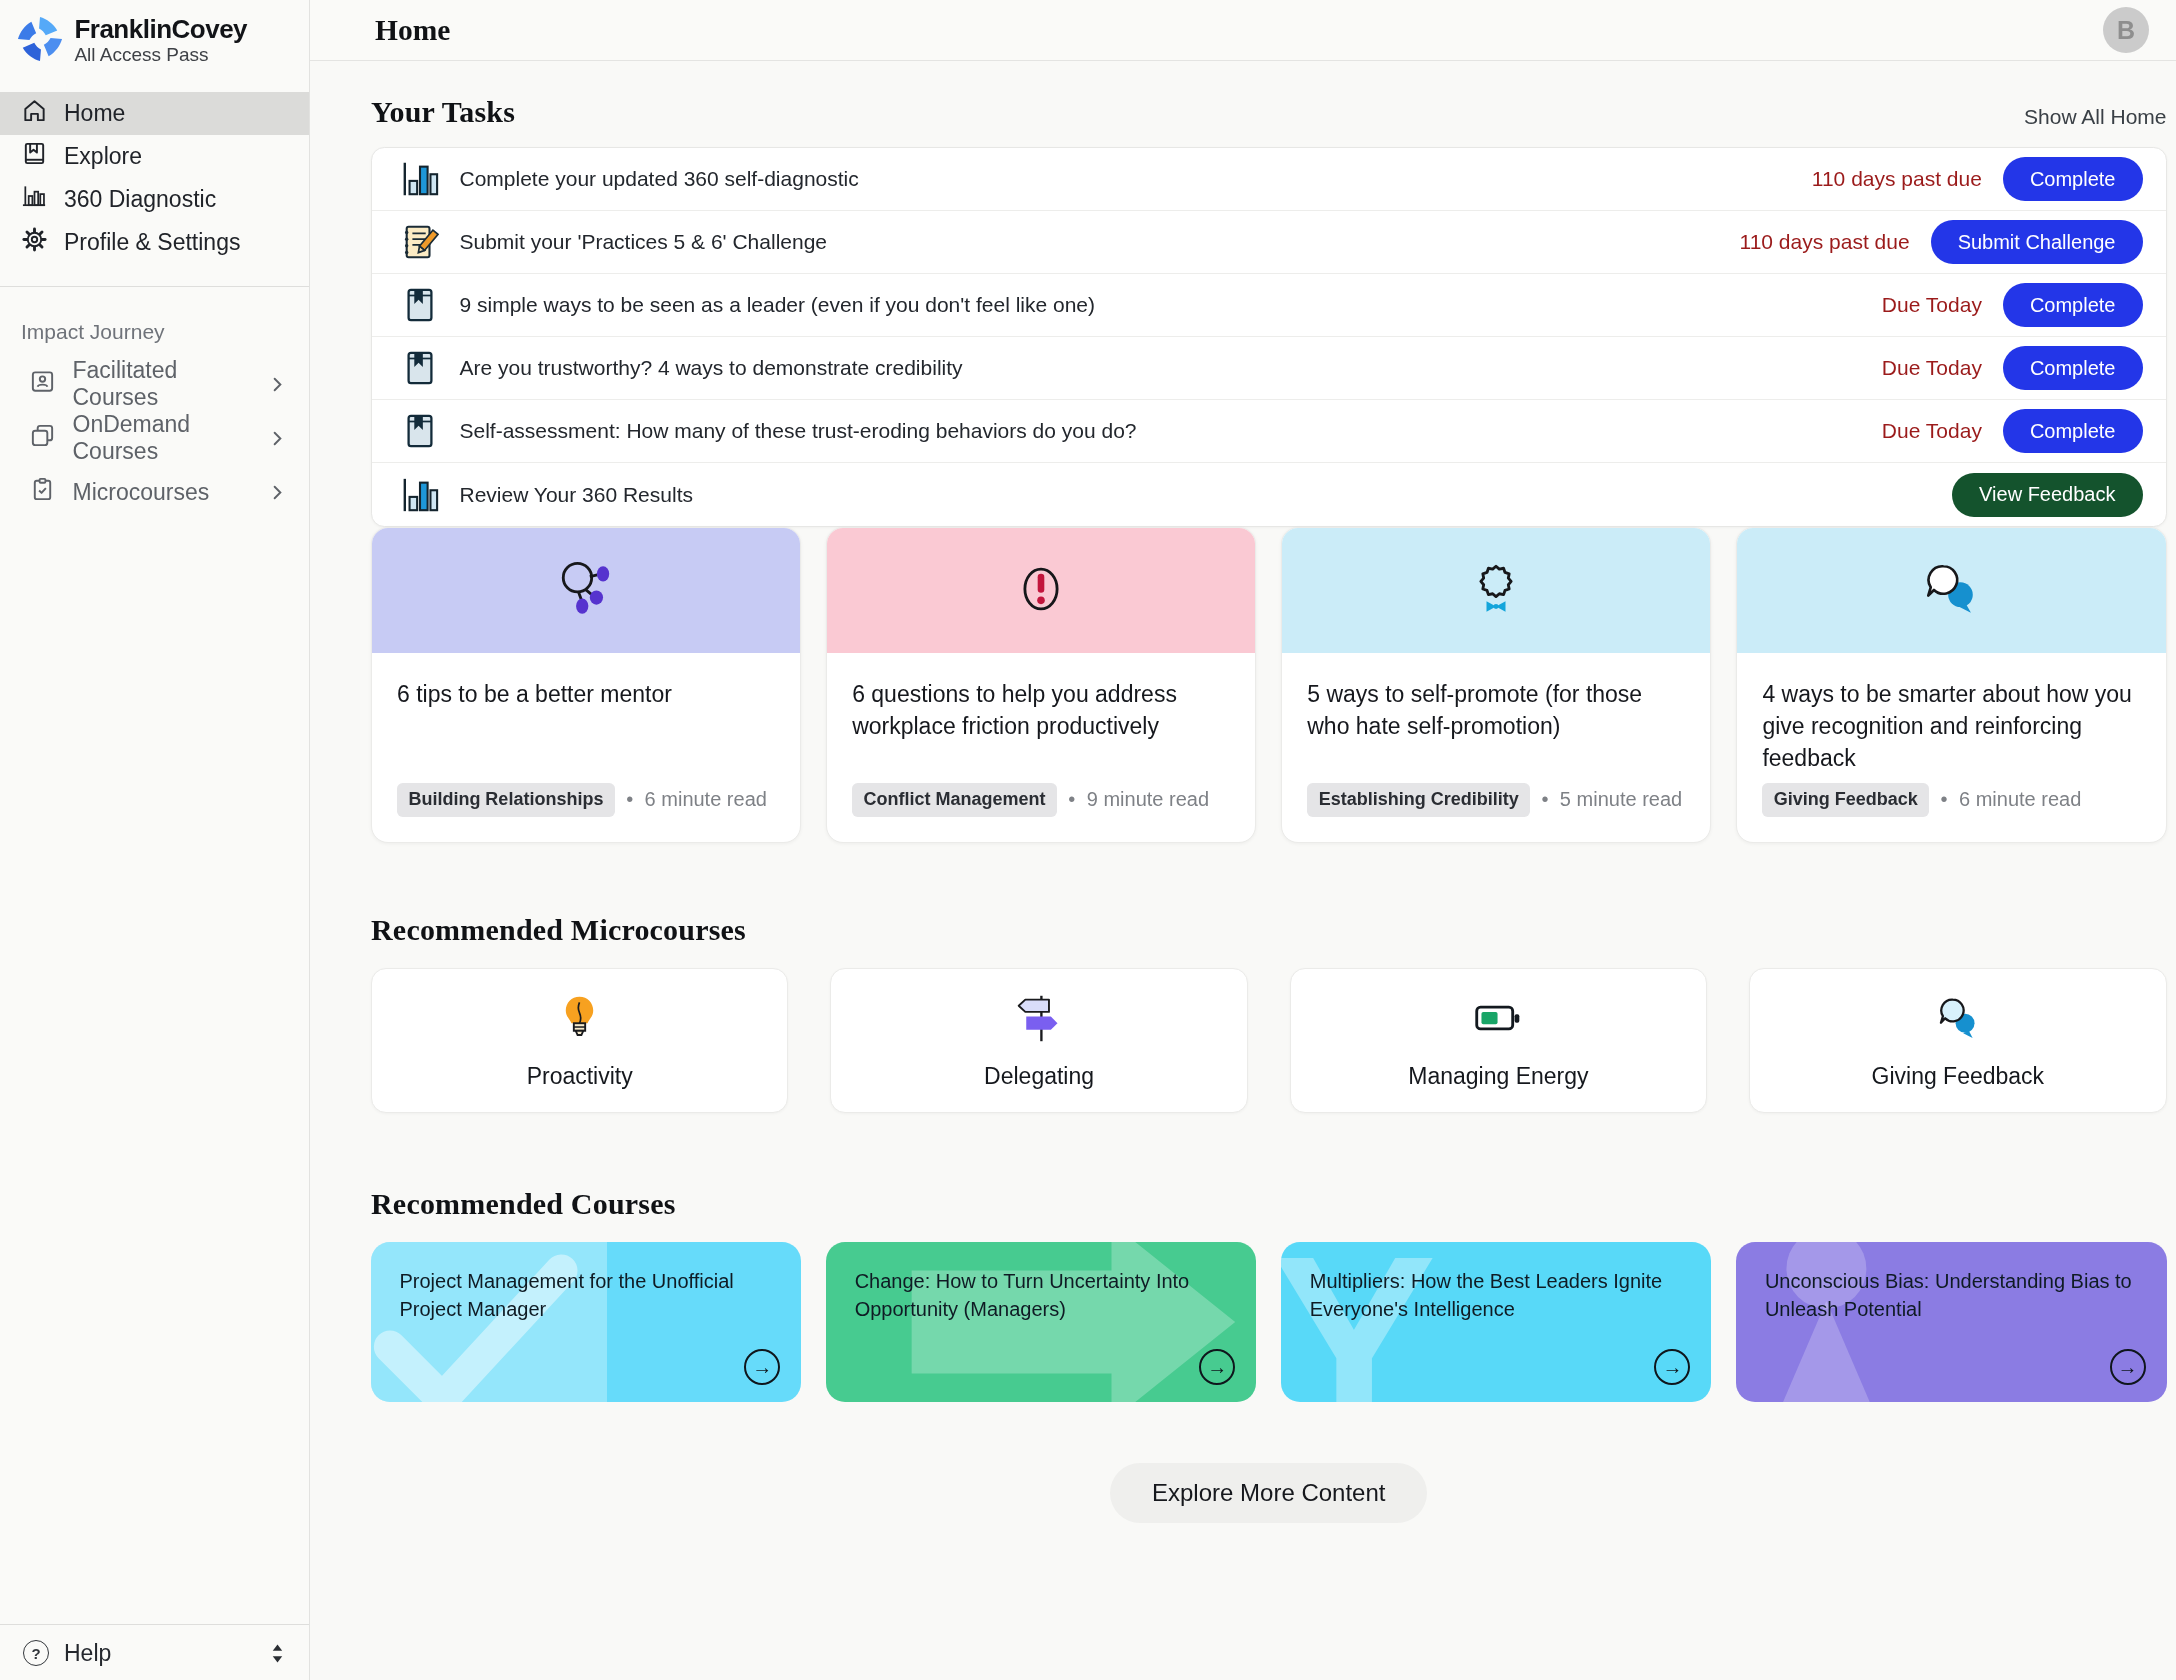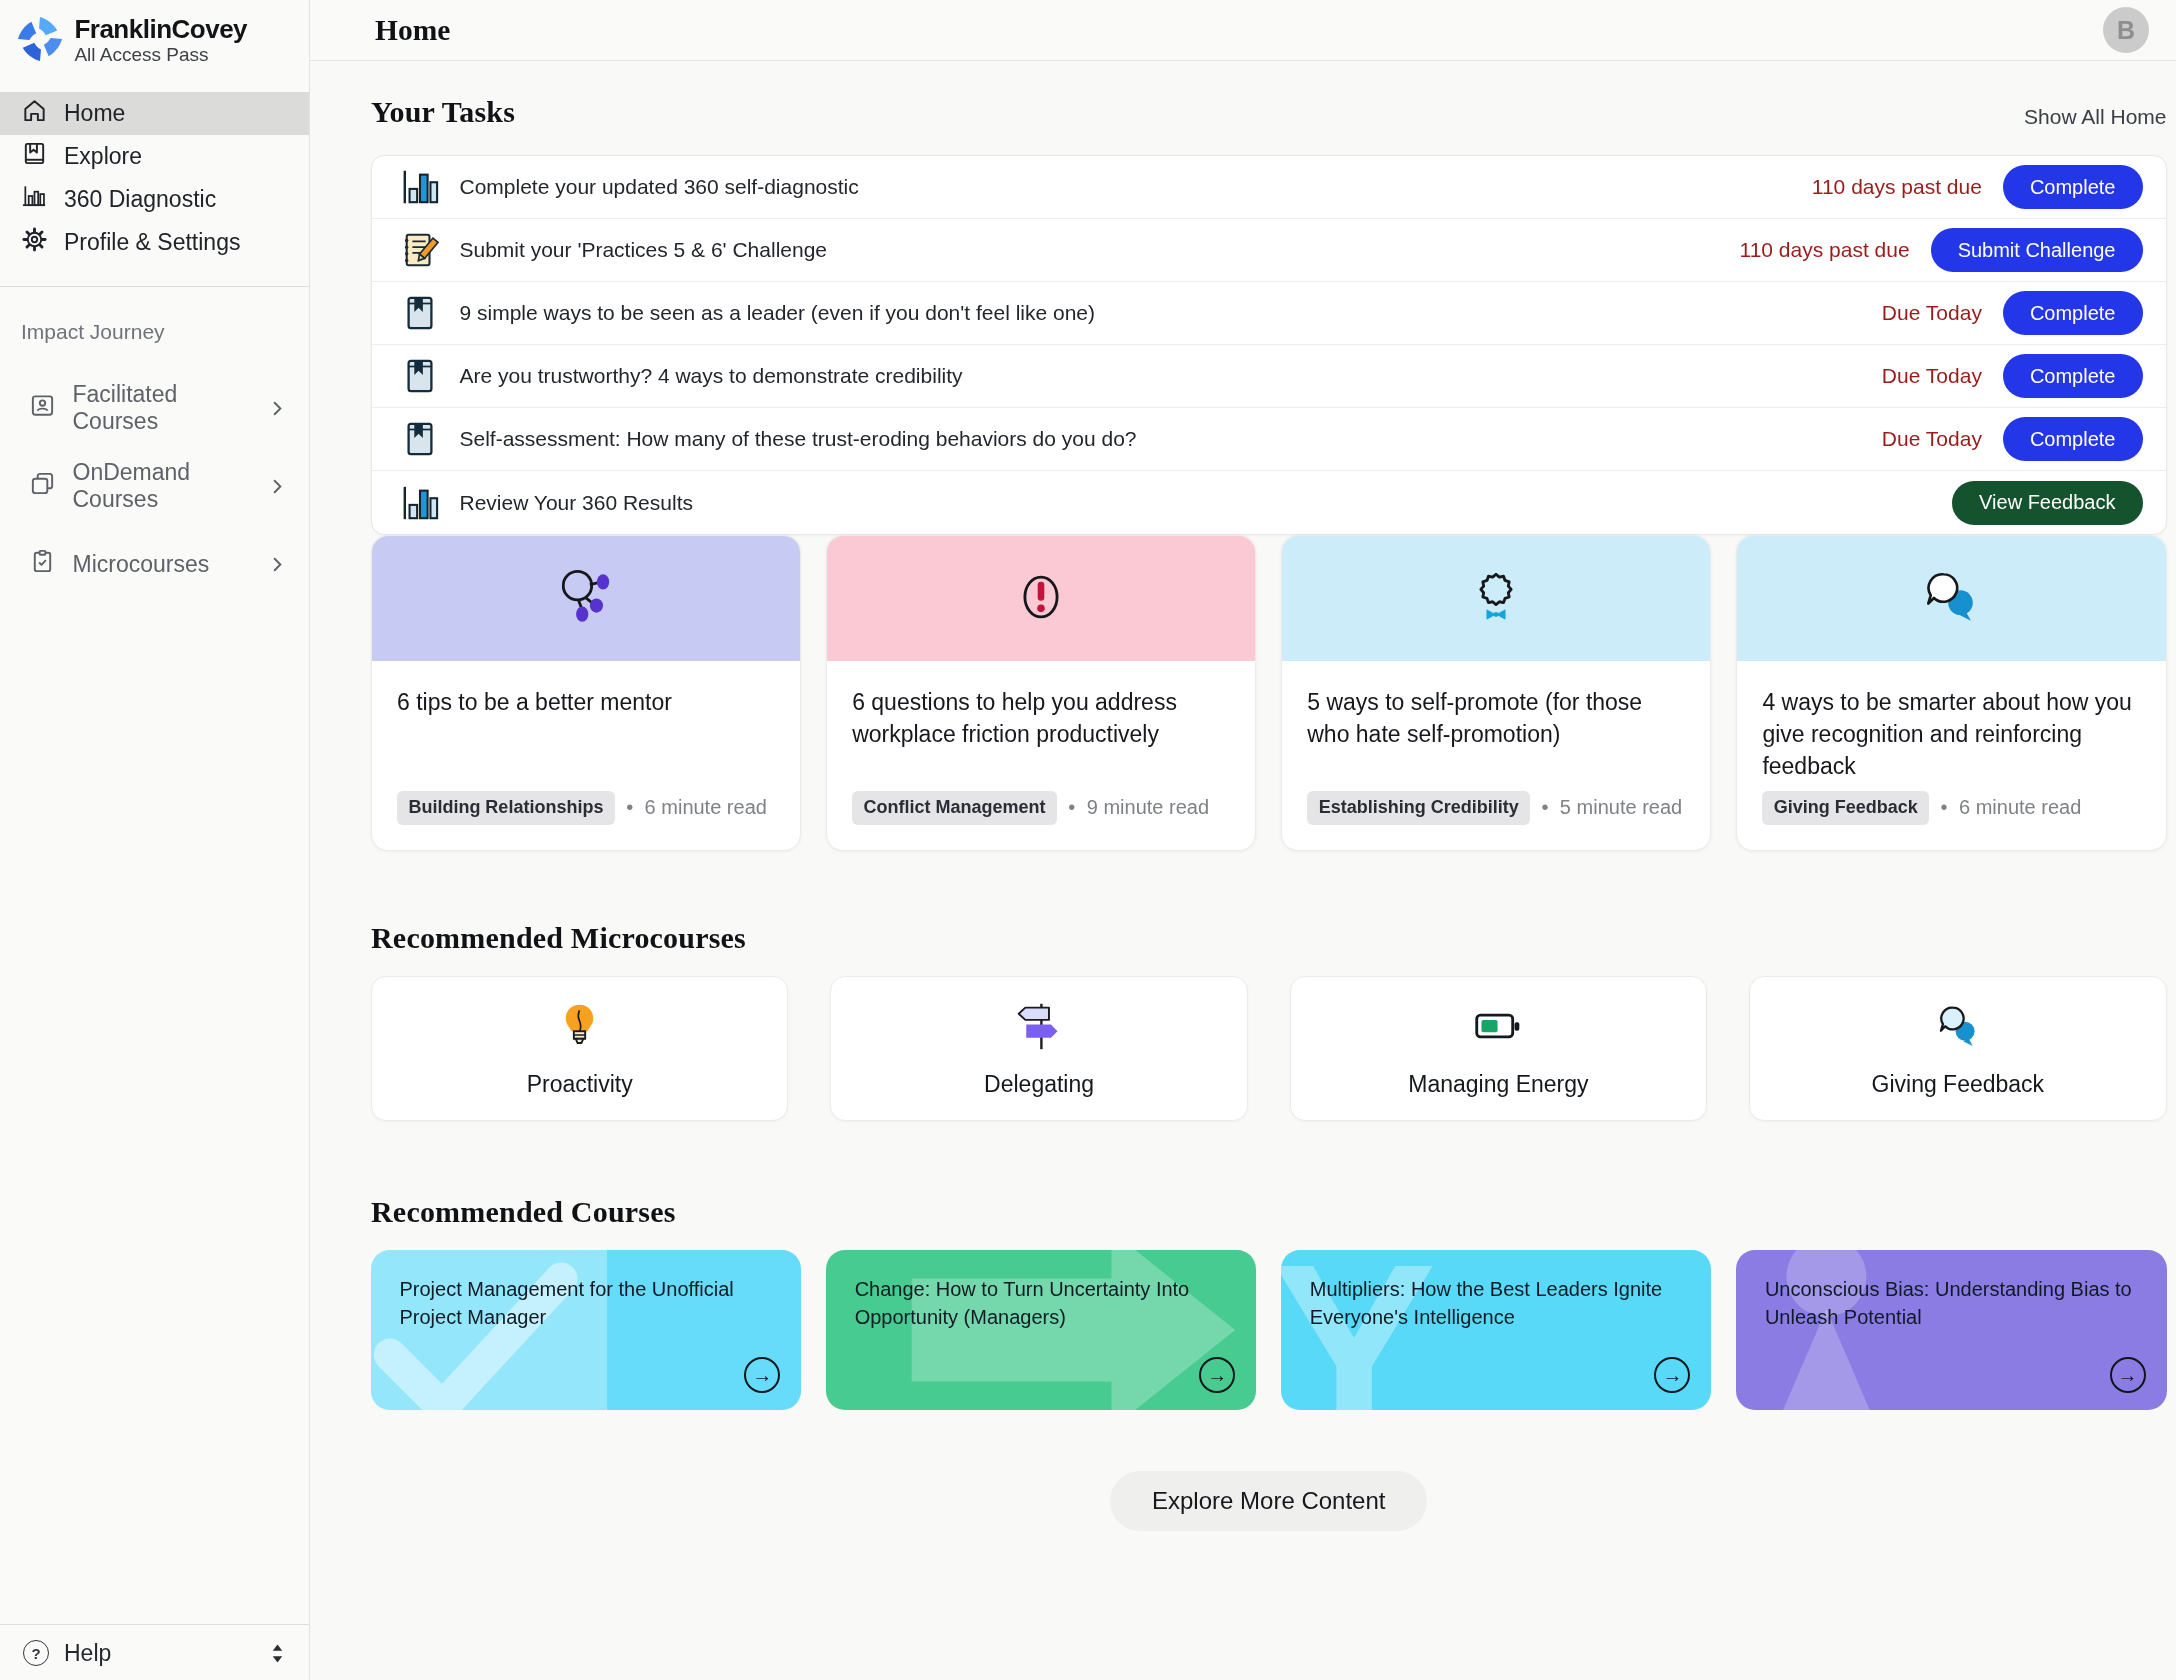--- a/index.html
+++ b/index.html
@@ -9,36 +9,36 @@
   
   .sidebar { width:310px; min-width:310px; height:1681px; background:#FAFAF8; border-right:1px solid #E2E2E0; display:flex; flex-direction:column;gap:8px; }
   .brand { display:flex; align-items:center; gap:11.4px; padding:15px 17px 19px 17px; }
   .brand-text .brand-name { font-size:26px; font-weight:bold; letter-spacing:-0.5px; color:#121418; line-height:1.1; }
   .brand-text .brand-sub { font-size:19px; color:#3E4146; line-height:1.15; }
   .nav { display:flex; flex-direction:column; }
   .nav-item { display:flex; align-items:center; gap:16px; height:43px; padding-left:21px; font-size:23px; color:#202329; cursor:pointer; }
   .nav-item.active { background:#DBDBD9; }
   .nav-divider { border-top:1px solid #DEDEDC; margin-top:13.3px; }
   .section-label { font-size:21px; color:#6F737A; padding:25px 0 9.5px 21px; }
-  .journey-item { display:flex; align-items:center; gap:17px; height:46px; padding-left:28.5px; font-size:23px; color:#5E6268; cursor:pointer;margin-top:24px; }
+  .journey-item { display:flex; align-items:center; gap:17px; height:46px; padding-left:28.5px; font-size:23px; color:#5E6268; cursor:pointer; }
   .journey-item .chev { margin-left:auto; margin-right:21px; display:flex; }
   .side-footer { margin-top:auto; border-top:1px solid #DEDEDC; height:57px; display:flex; align-items:center; padding:0 23px; gap:15px; }
   .help-circle { width:26px; height:26px; border:1.9px solid #33373C; border-radius:50%; display:flex; align-items:center; justify-content:center; font-size:15px; font-weight:bold; color:#33373C; }
   .help-label { font-size:23px; color:#25282E; }
   .updown { margin-left:auto; display:flex; flex-direction:column; gap:2.9px; align-items:center; }
 
   
   .main { flex:1; display:flex; flex-direction:column; height:1681px; overflow:hidden; }
   .topbar { height:61px; min-height:61px; background:#FAFAF8; border-bottom:1px solid #E4E4E2; display:flex; align-items:center; padding:0 27px 0 65px; }
   .page-title { font-family:"Liberation Serif", serif; font-size:29.5px; font-weight:600; color:#101215; }
   .avatar { margin-left:auto; width:46px; height:46px; border-radius:50%; background:#CBCBCB; display:flex; align-items:center; justify-content:center; font-size:25px; font-weight:bold; color:#8E8E8E; cursor:pointer; }
 
   .content { flex:1; padding:0 9.5px 0 61px; overflow:hidden; }
   .sec-head { font-family:"Liberation Serif", serif; font-size:30px; font-weight:600; color:#101215; letter-spacing:0.2px; }
-  .head-row { display:flex; align-items:flex-end; margin-top:34px; margin-bottom:26px; }
+  .head-row { display:flex; align-items:flex-end; margin-top:34px; margin-bottom:18px; }
   .show-all { margin-left:auto; font-size:21px; color:#3A4046; cursor:pointer; }
 
   
   .tasks-panel { background:#FFFFFF; border:1px solid #E7E7E5; border-radius:13.3px; box-shadow:0 1px 2.9px rgba(0,0,0,0.04); overflow:hidden; }
   .task-row { display:flex; align-items:center; height:63px; padding:0 23px 0 28.5px; border-bottom:1px solid #EDEDEB; }
   .task-row:last-child { border-bottom:none; }
   .task-icon { width:38px; height:38px; margin-right:21px; display:flex; align-items:center; justify-content:center; }
   .task-title { font-size:21px; color:#23272D; }
   .task-right { margin-left:auto; display:flex; align-items:center; gap:21px; }
   .due-label { font-size:21px; }

